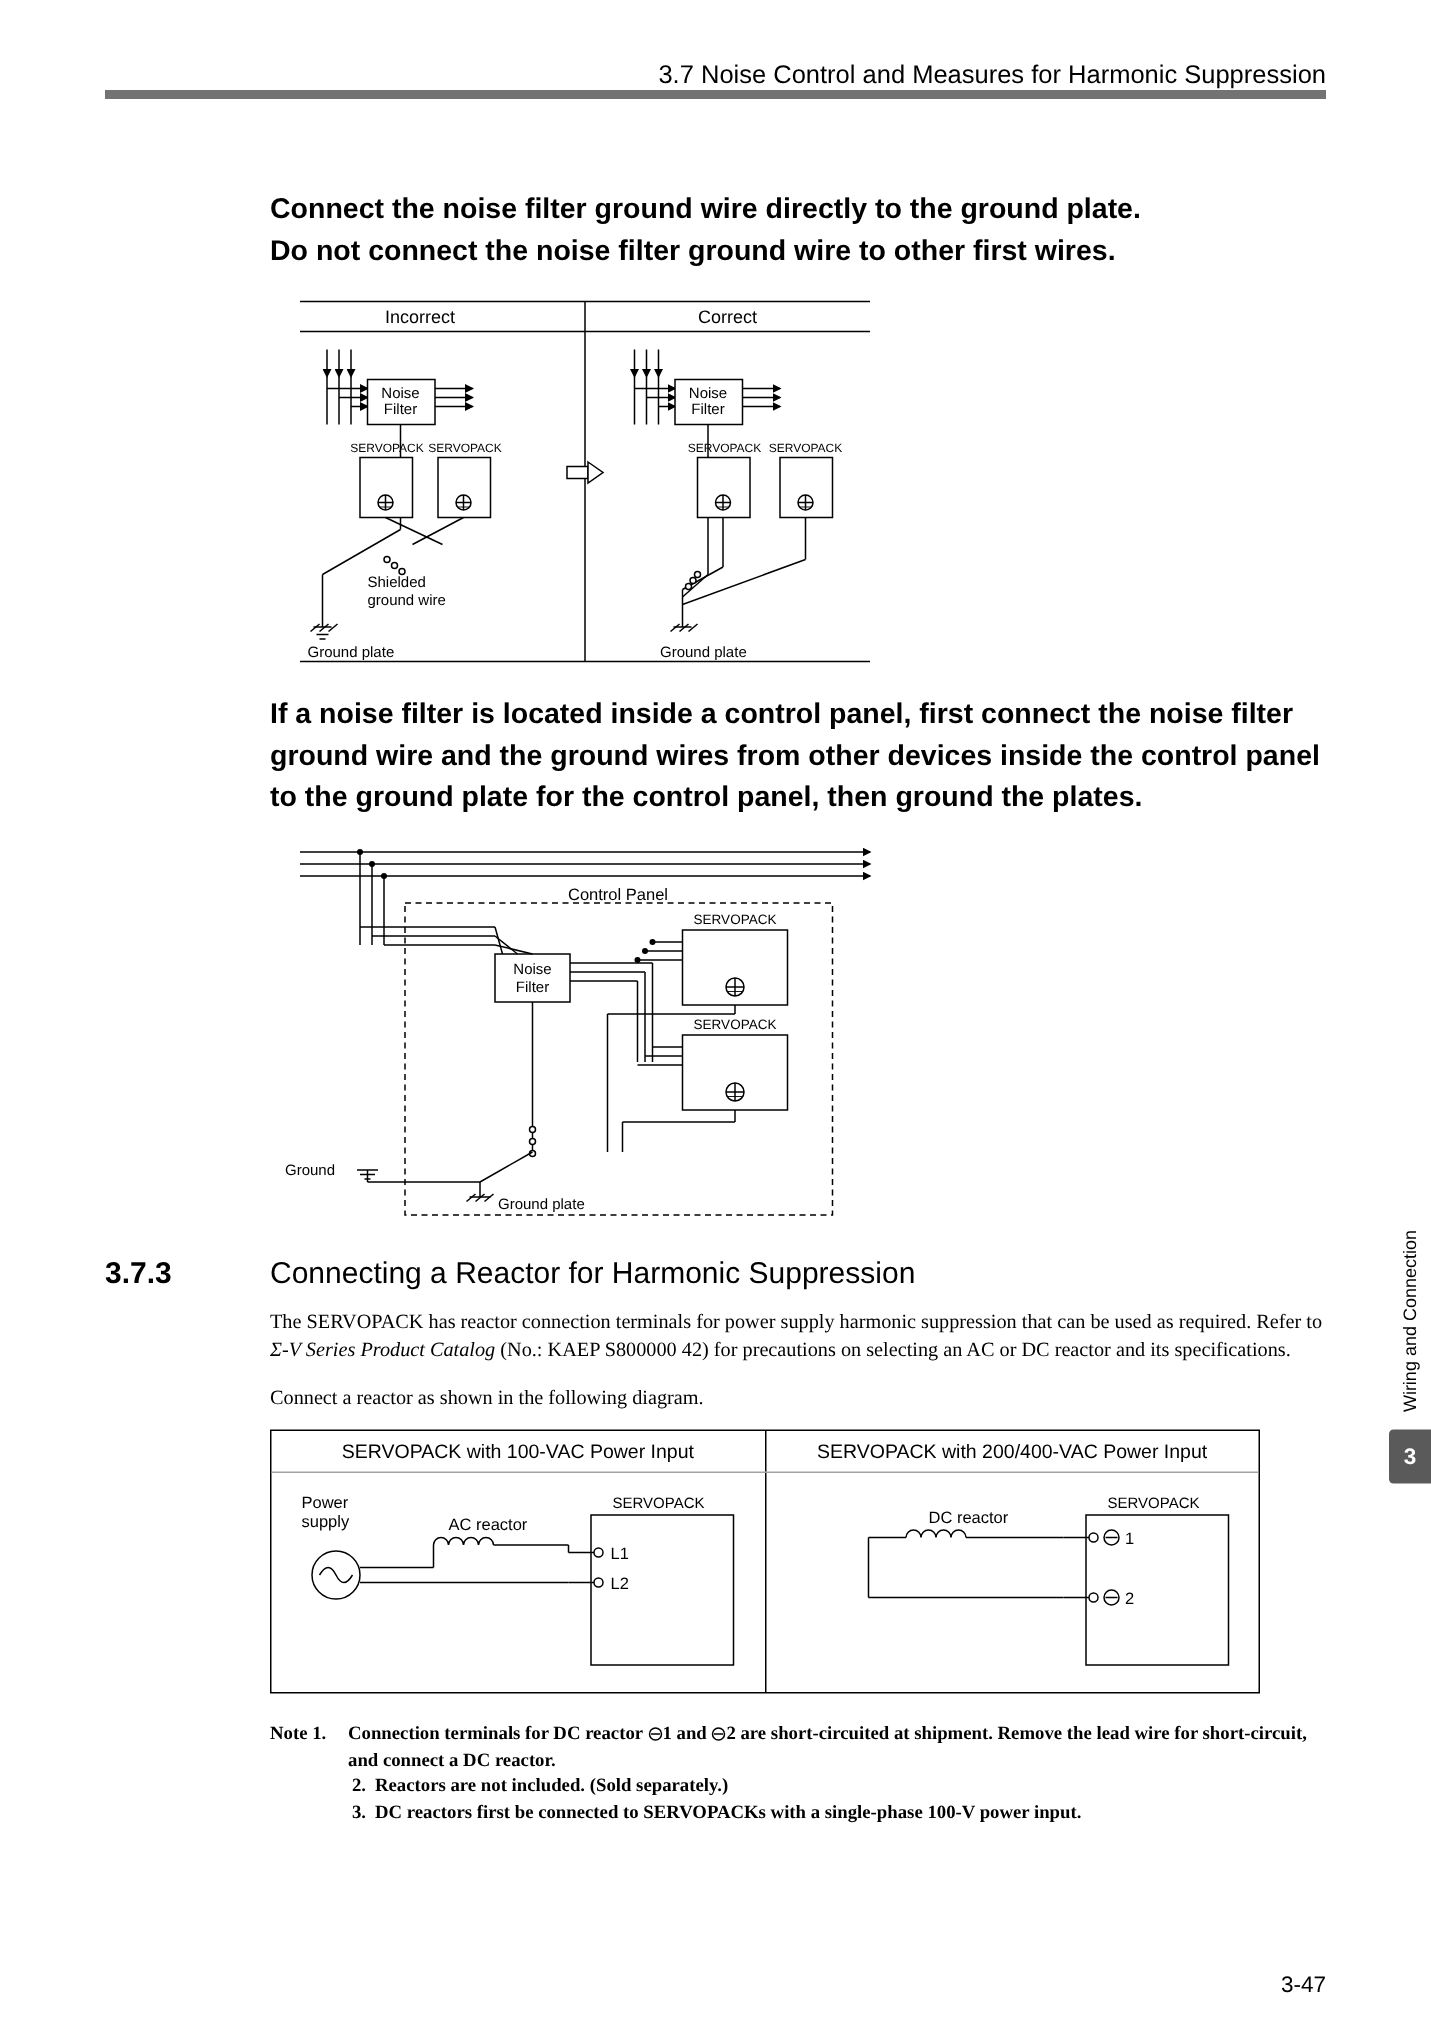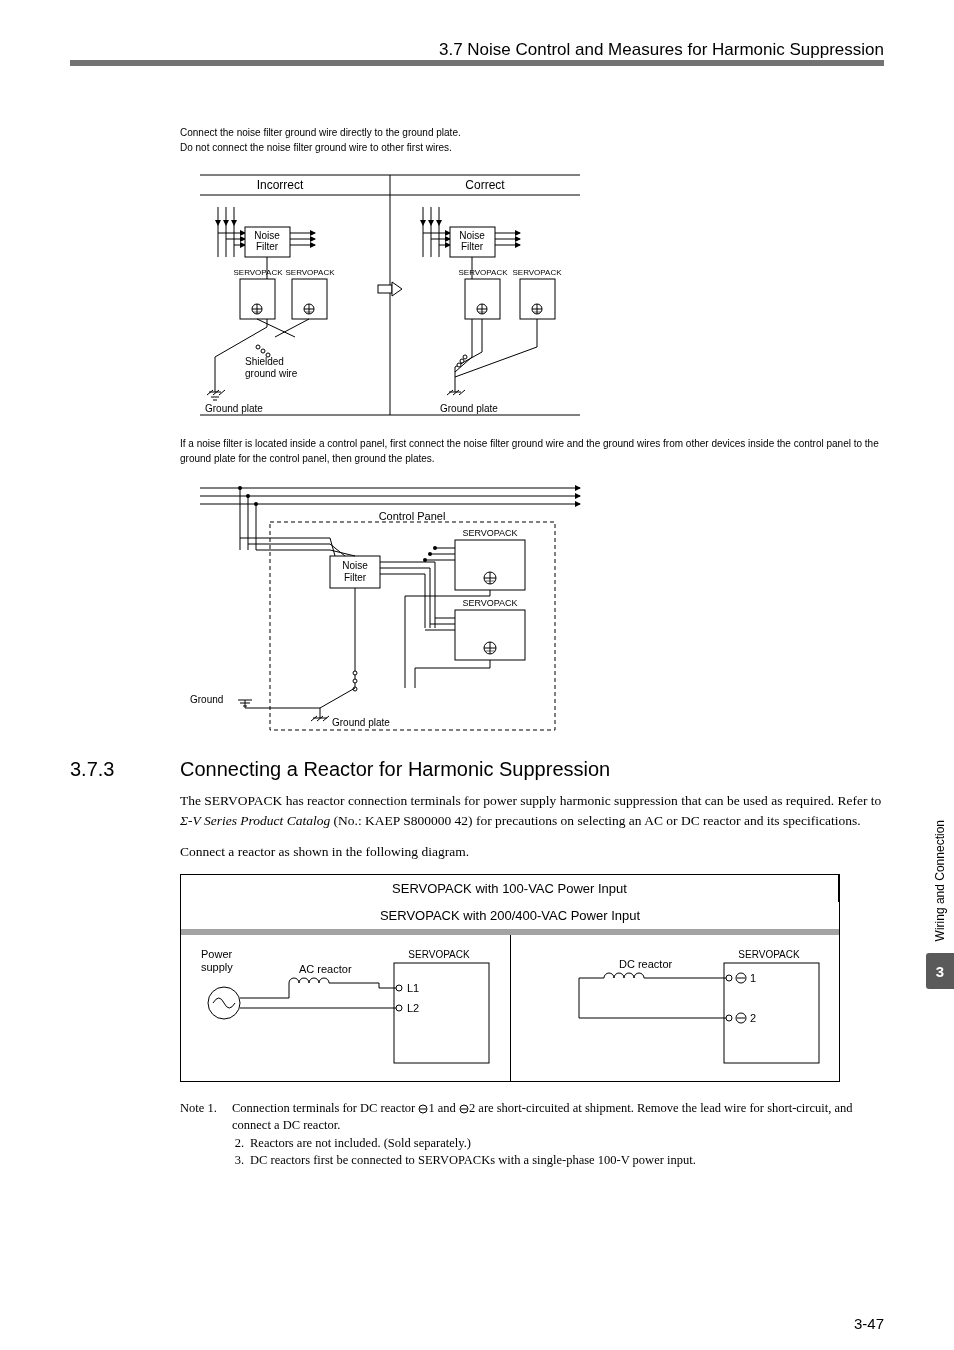--- a/index.html
+++ b/index.html
@@ -15,23 +15,24 @@
   }
   .header-line {
     border-bottom: 6px solid #737373;
     padding-bottom: 0;
     text-align: right;
     font-size: 17px;
     margin-bottom: 60px;
   }
   .body-text {
     margin-left: 110px;
-    font-size: 10px;
+    font-size: 19px;
     line-height: 1.45;
     margin-bottom: 12px;
+    font-weight: bold;
   }
   .body-text-serif {
     margin-left: 110px;
     font-family: Georgia, 'Times New Roman', serif;
     font-size: 13.5px;
     line-height: 1.45;
     margin-bottom: 12px;
   }
   .diagram-wrap {
     margin-left: 110px;
@@ -39,21 +40,21 @@
   }
   svg { display: block; }
   .section-row {
     display: flex;
     align-items: baseline;
     margin-top: 18px;
     margin-bottom: 10px;
   }
   .section-num {
     font-size: 20px;
-    font-weight: normal;
+    font-weight: bold;
     color: #000;
     width: 110px;
   }
   .section-title {
     font-size: 20px;
     color: #000;
   }
   .side-tab {
     position: absolute;
     right: 0;
@@ -85,34 +86,34 @@
     bottom: 18px;
     right: 70px;
     font-size: 15px;
   }
   .notes {
     margin-left: 110px;
     font-family: Georgia, 'Times New Roman', serif;
     font-size: 12.5px;
     line-height: 1.4;
     margin-top: 18px;
+    font-weight: bold;
   }
   .notes .row { display: flex; }
   .notes .lbl { width: 52px; flex-shrink: 0; }
   .notes .num { width: 18px; flex-shrink: 0; text-align: right; padding-right: 6px;}
   .notes .txt { flex: 1; }
   .reactor-table {
     margin-left: 110px;
     border: 1px solid #000;
     width: 660px;
   }
   .rt-head {
     display: flex;
-    border-bottom: 6px solid #a3a3a3;
-    flex-direction: column;
+    border-bottom: 1px solid #a3a3a3;
   }
   .rt-head > div {
     flex: 1;
     text-align: center;
     padding: 6px;
     font-size: 13px;
   }
   .rt-head > div:first-child { border-right: 1px solid #000; }
   .rt-body { display: flex; align-items: center; }
   .rt-body > div { flex: 1; padding: 8px; }

